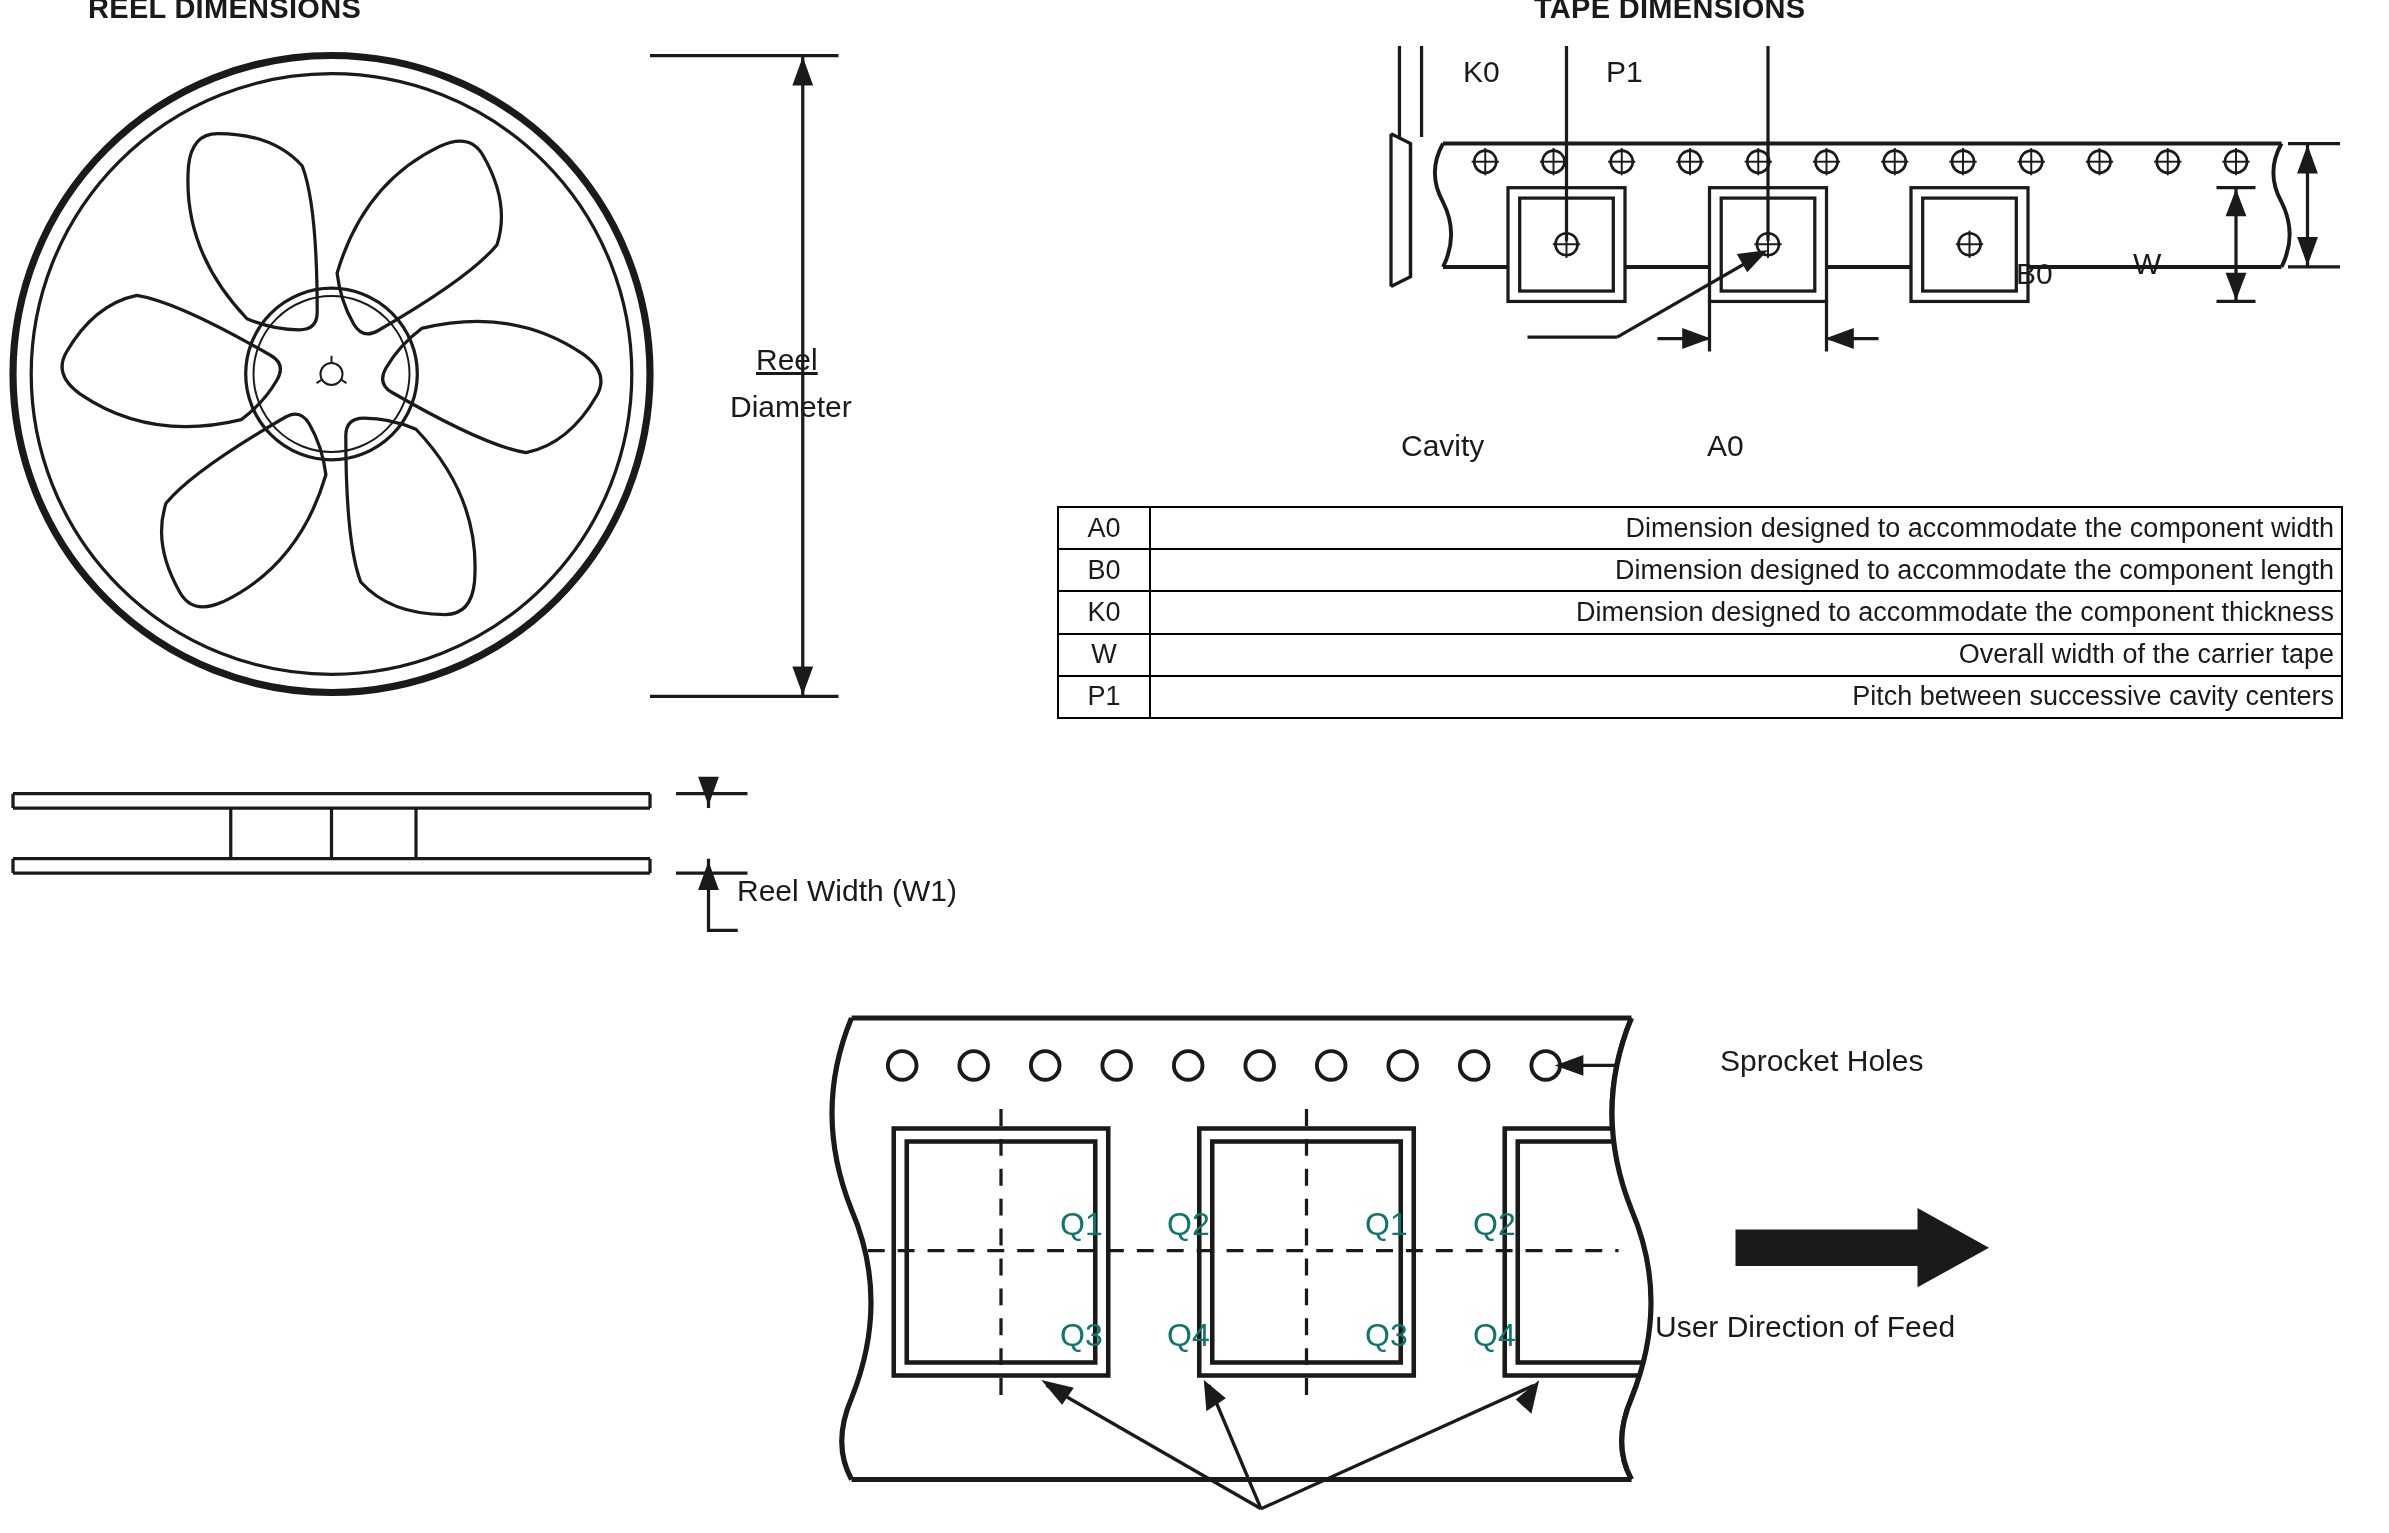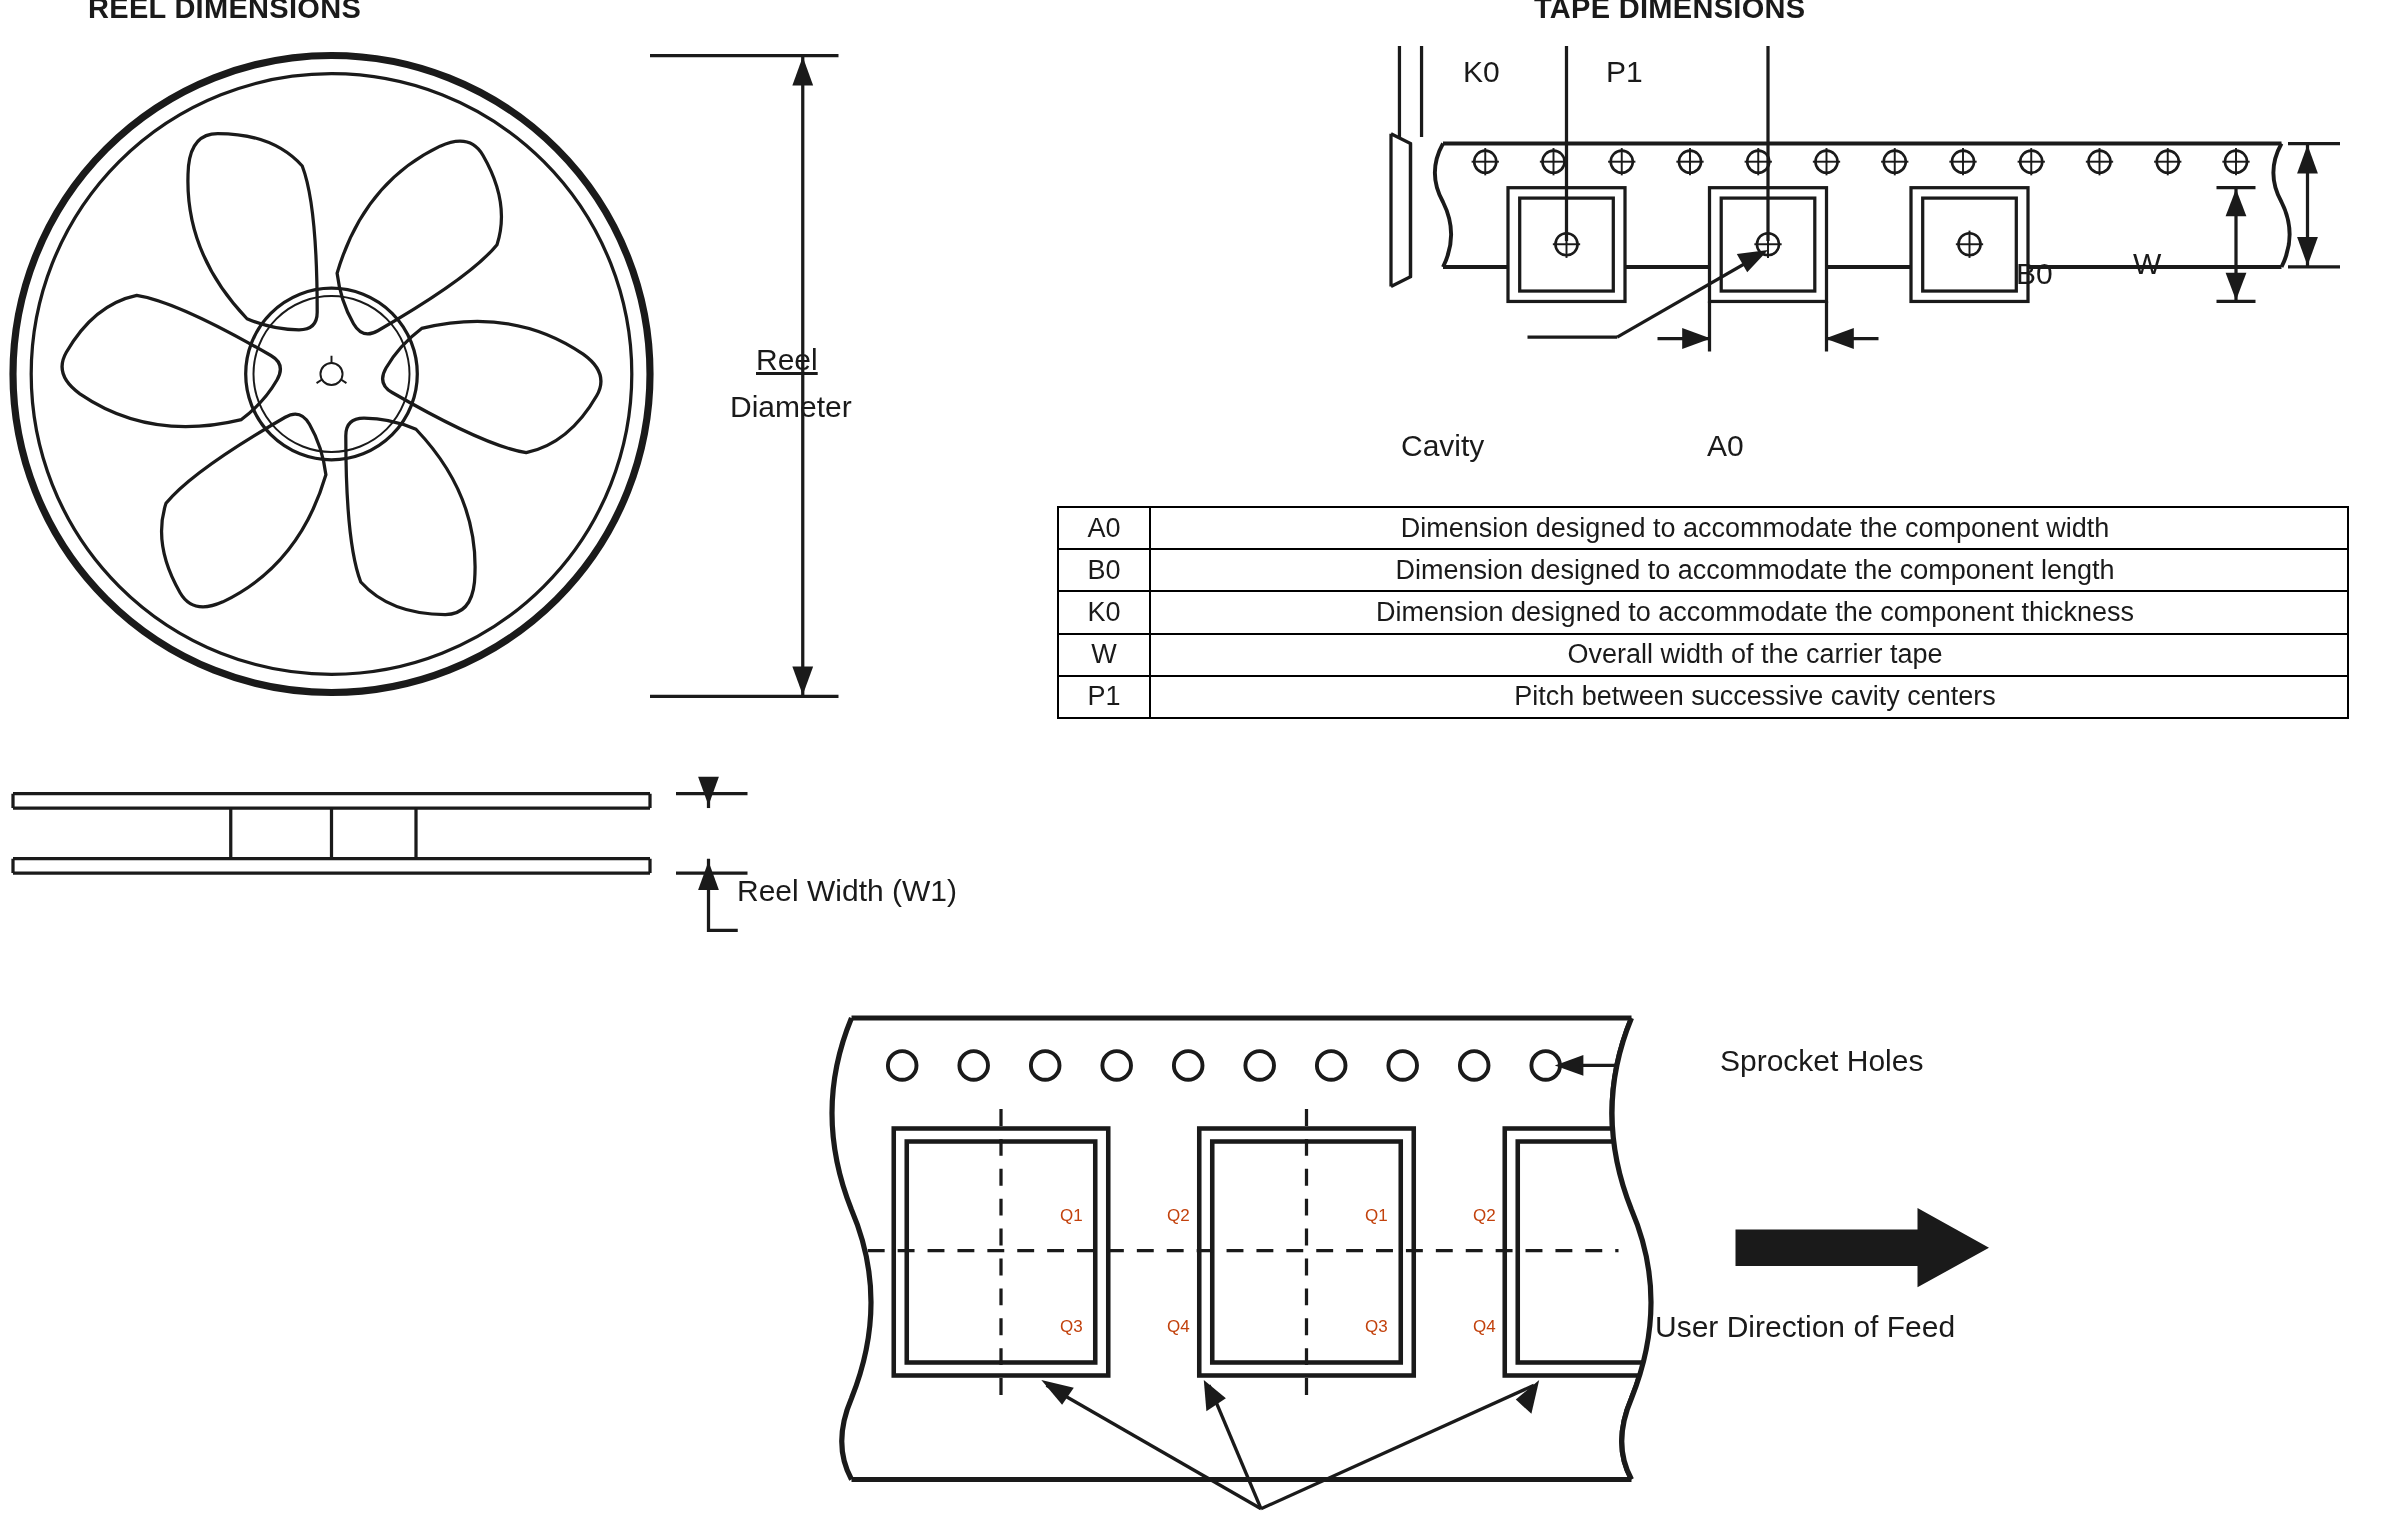--- a/index.html
+++ b/index.html
@@ -26,22 +26,22 @@
     letter-spacing: 0.3px;
     color: #1a1a1a;
     white-space: nowrap;
   }
   .label-lg {
     font-size: 30px;
     color: #1a1a1a;
     white-space: nowrap;
   }
   .quad-label {
-    font-size: 17px;
-    color: #c2410c;
+    font-size: 32px;
+    color: #0f766e;
     white-space: nowrap;
   }
 
   
   #legend-table {
     position: absolute;
     left: 1057px;
     top: 506px;
     border-collapse: collapse;
     background: #fff;
@@ -53,22 +53,22 @@
     padding: 2.6px 6.5px;
     height: 35px;
     white-space: nowrap;
   }
   #legend-table td.sym {
     width: 77px;
     text-align: center;
   }
   #legend-table td.desc {
     width: 1170px;
-    text-align: center;
-    padding-left: 19px;
+    text-align: right;
+    padding-left: 13px;
     margin-left: 16px;
   }
 
   svg { display: block; }
 </style>
 </head>
 <body>
 
 <div id="page">
 

